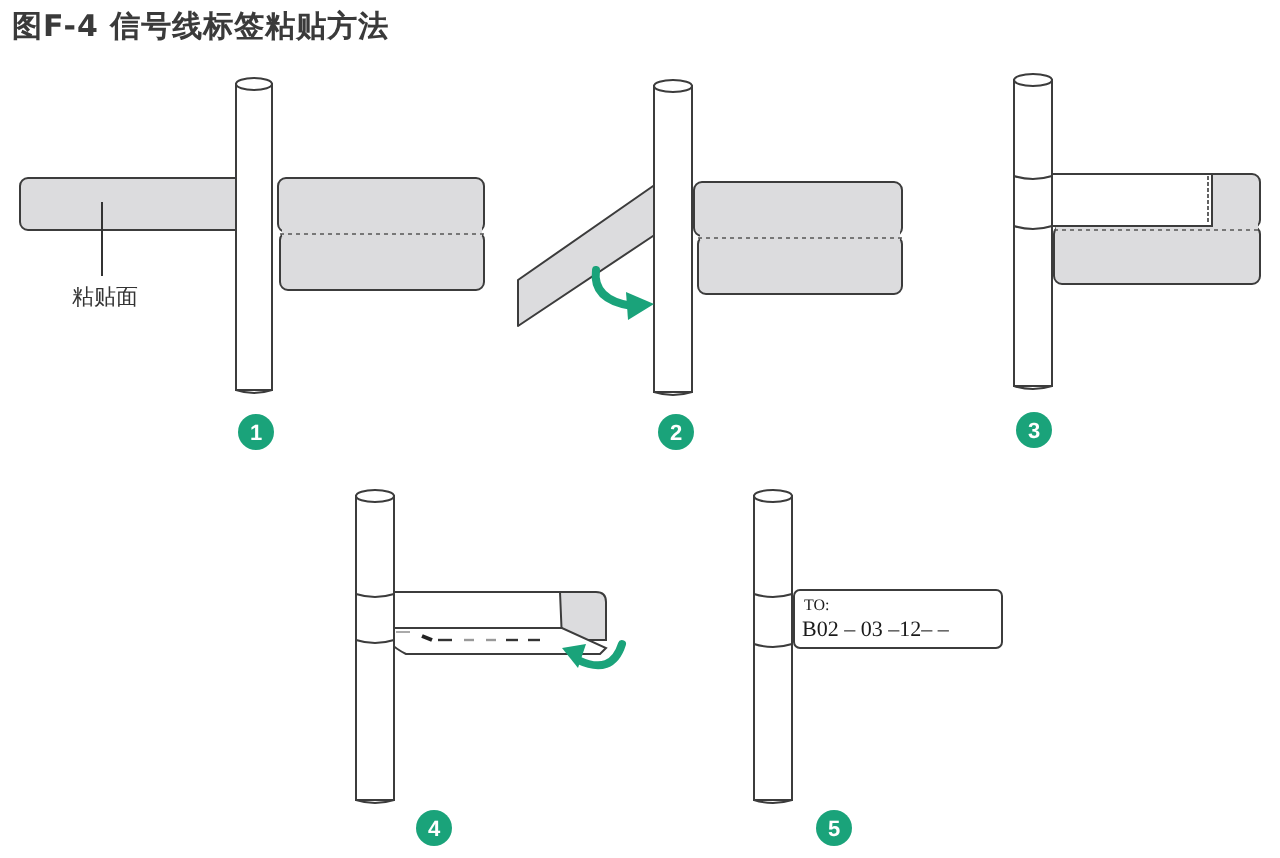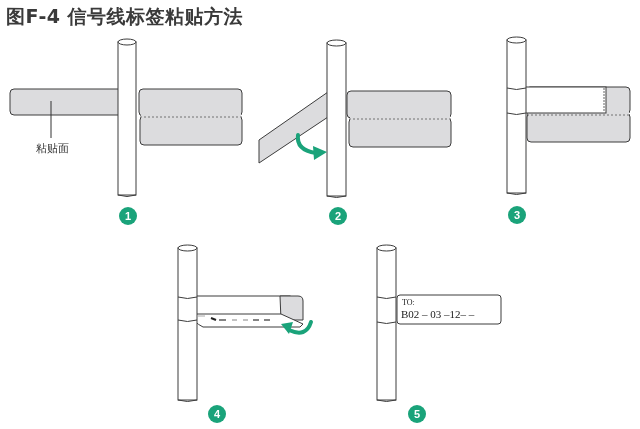--- a/index.html
+++ b/index.html
@@ -1,18 +1,18 @@
 <!DOCTYPE html>
 <html><head>
 <meta charset="utf-8">
 <style>
   html, body { margin: 0; padding: 0; background: #ffffff; }
   body { width: 640px; height: 429px; position: relative; overflow: hidden;
          font-family: "Liberation Sans", "DejaVu Sans", sans-serif; }
-  .title { position: absolute; left: 6px; top: 4px; font-size: 19px; font-weight: bold;
+  .title { position: absolute; left: 6px; top: 4px; font-size: 15px; font-weight: bold;
            color: #3a3a3a; letter-spacing: 0.5px; font-family: "DejaVu Sans", sans-serif; }
   svg { position: absolute; left: 0; top: 0; }
   .step-num { font-family: "Liberation Sans", sans-serif; font-weight: bold; font-size: 11px; fill: #ffffff; }
   .adhesive-label { font-family: "DejaVu Sans", sans-serif; font-size: 11px; fill: #333333; }
   .label-text { font-family: "Liberation Serif", serif; fill: #1a1a1a; }
 </style>
 </head>
 <body>
 
 <div class="title">图F-4  信号线标签粘贴方法</div>

